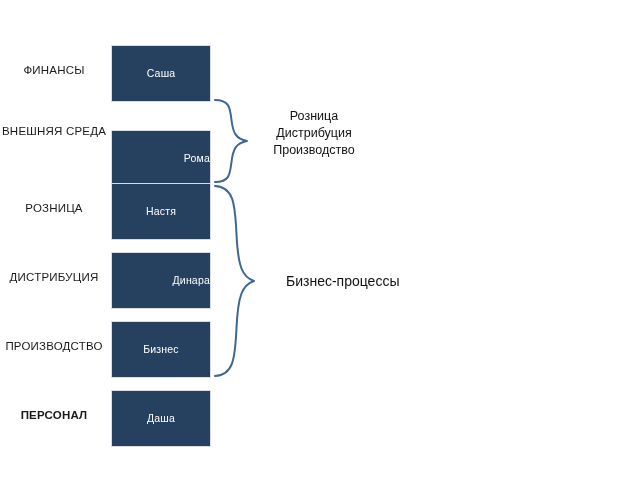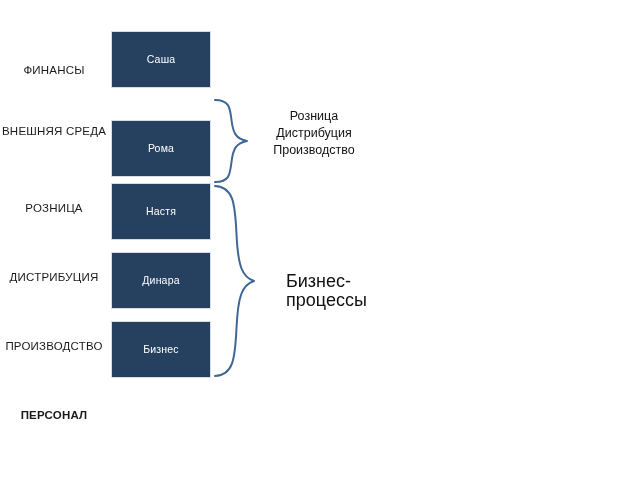--- a/index.html
+++ b/index.html
@@ -68,51 +68,54 @@
     text-align: center;
     font-size: 12.5px;
     line-height: 17px;
     color: #121212;
   }
   .group-label.stacked {
     width: 104px;
   }
   .group-label.big {
     width: 120px;
-    font-size: 18px;
+    font-size: 14px;
     line-height: 19px;
     color: #111111;
   }
 </style>
 </head>
 <body>
 
 <div id="slide">
 
   <div class="dept-label" style="top:62px;">ФИНАНСЫ</div>
   <div class="dept-label" style="top:123px;">ВНЕШНЯЯ СРЕДА</div>
   <div class="dept-label" style="top:200px;">РОЗНИЦА</div>
   <div class="dept-label" style="top:269px;">ДИСТРИБУЦИЯ</div>
   <div class="dept-label" style="top:338px;">ПРОИЗВОДСТВО</div>
   <div class="dept-label" style="top:407px;font-weight:bold;">ПЕРСОНАЛ</div>
 
-  <div class="person-box" style="top:31px;justify-content:center;">
+  <div class="person-box" style="top:45px;justify-content:center;">
     <span class="person-name">Саша</span>
   </div>
-  <div class="person-box" style="top:120px;">
+  <div class="person-box" style="top:130px;justify-content:flex-end;">
     <span class="person-name">Рома</span>
   </div>
   <div class="person-box" style="top:183px;">
     <span class="person-name">Настя</span>
   </div>
-  <div class="person-box" style="top:252px;">
+  <div class="person-box" style="top:252px;justify-content:flex-end;">
     <span class="person-name">Динара</span>
   </div>
   <div class="person-box" style="top:321px;">
     <span class="person-name">Бизнес</span>
+  </div>
+  <div class="person-box" style="top:390px;">
+    <span class="person-name">Даша</span>
   </div>
 
   <div class="brace" style="left:213px; top:98px; width:44px; height:86px;">
     <svg width="44" height="86" viewBox="0 0 44 86" fill="none" xmlns="http://www.w3.org/2000/svg" aria-hidden="true">
       <path d="M2 2
                C 16 2, 17 9, 18.5 22
                C 20 35, 23 41, 34 43
                C 23 45, 20 51, 18.5 64
                C 17 77, 16 84, 2 84" stroke="#3f6795" stroke-width="2" fill="none" stroke-linecap="round" stroke-linejoin="round"></path>
     </svg>

